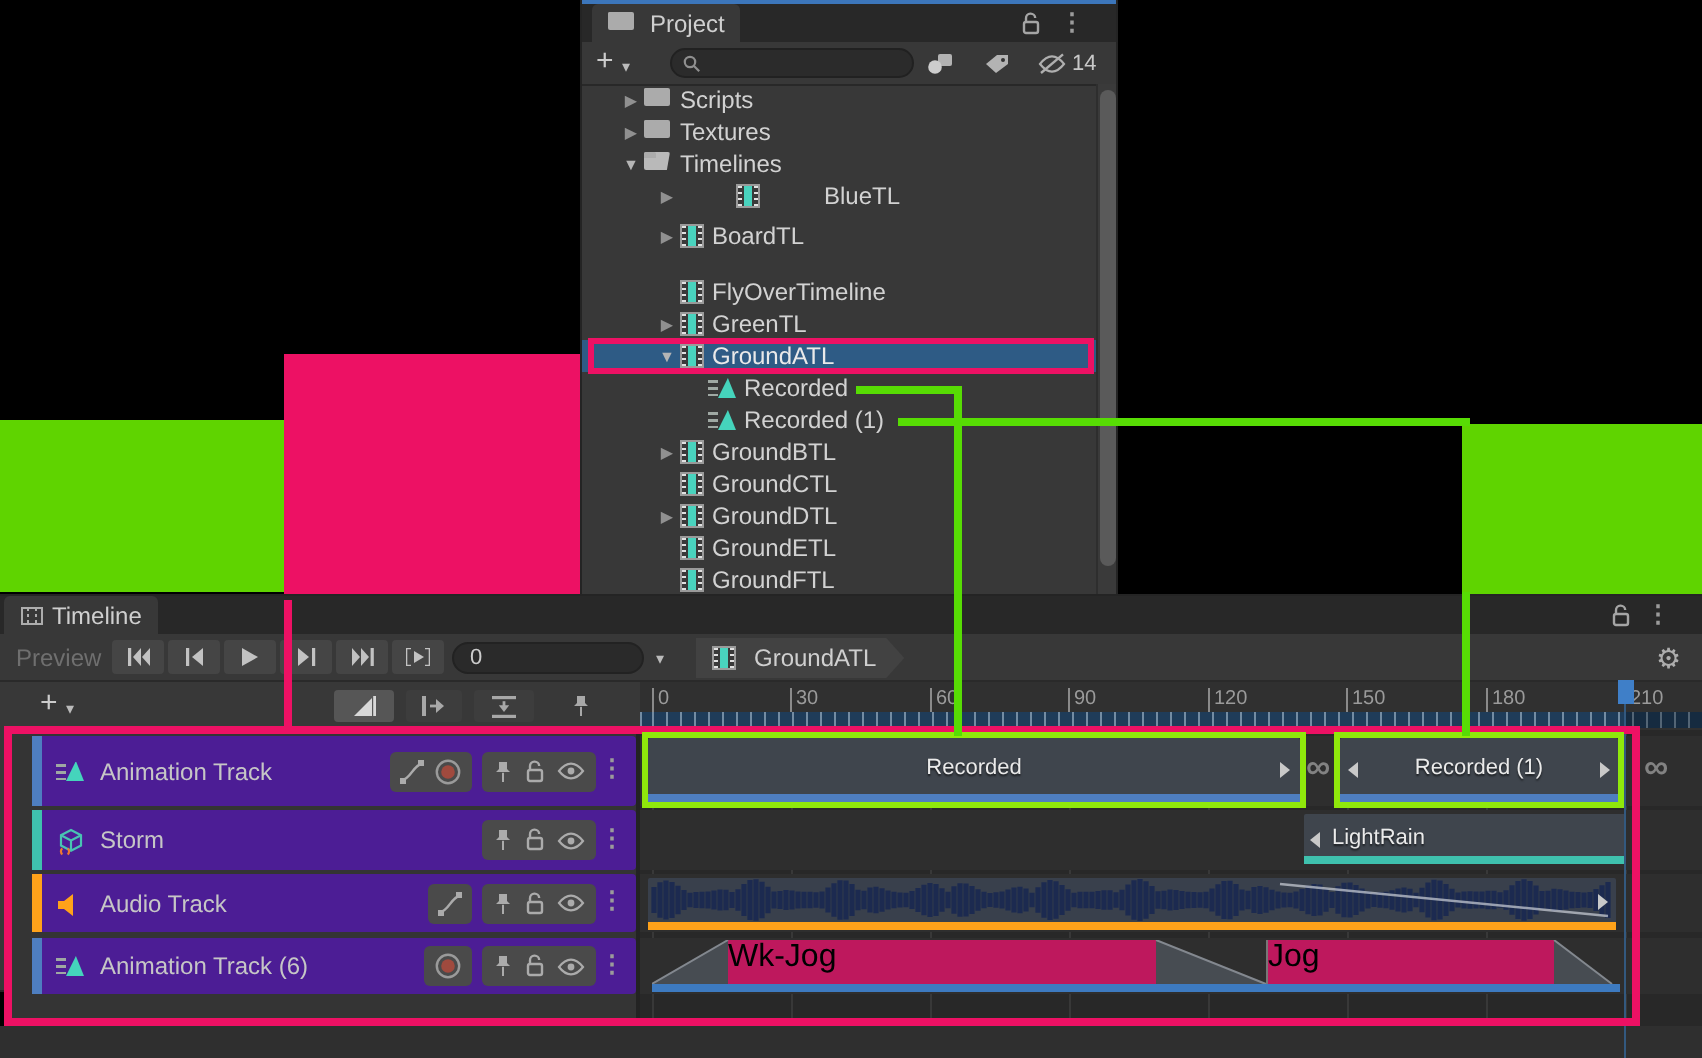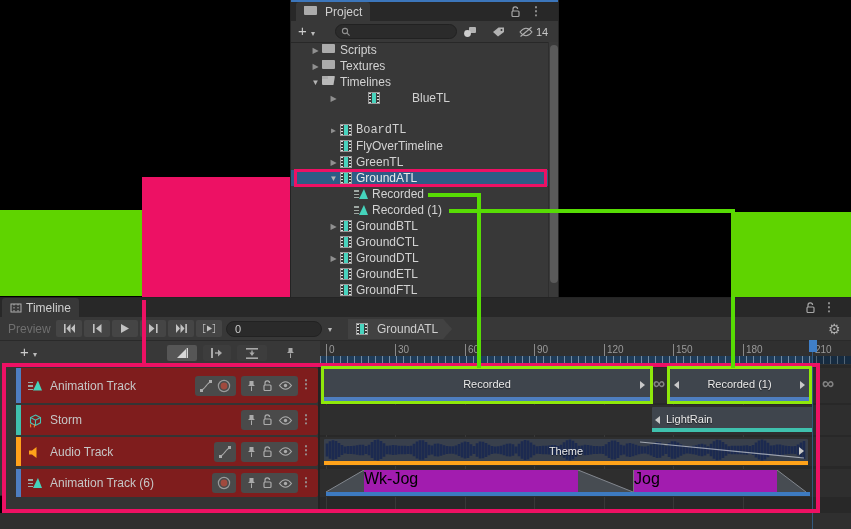--- a/index.html
+++ b/index.html
@@ -74,37 +74,37 @@
   .rlabel{position:absolute;top:46px;height:12px;border-left:1px solid #8A8A8A;padding-left:2px;
       color:#9A9A9A;font-size:10px;line-height:12px;}
   .rstrip{background:#1F3C59;
       background-image:repeating-linear-gradient(to right,rgba(185,205,222,.55) 0 1px,transparent 1px 7px);
       background-position:6px 0;}
   .lanes{background:#282828;
       background-image:repeating-linear-gradient(to right,#383838 0 1px,transparent 1px 69.5px);
       background-position:6px 0;}
   .lane{background:#2E2E2E;position:absolute;left:0;width:100%;}
   .hcol{background:#343434;}
-  .thead{position:absolute;left:16px;width:302px;background:#7f1d1d;border-radius:2px;
+  .thead{position:absolute;left:16px;width:302px;background:#4c1d95;border-radius:2px;
       display:flex;align-items:center;}
   .tstrip{position:absolute;left:0;top:0;bottom:0;width:5px;}
   .tname{color:#C6C6C6;font-size:12px;margin-left:8px;}
   .hicon{margin-left:12px;width:14px;height:12px;position:relative;flex:0 0 14px;}
   .bgroup{position:absolute;top:50%;transform:translateY(-50%);background:#4A4A4A;border-radius:3px;
       display:flex;align-items:center;gap:5px;padding:2px 5px;height:20px;}
   .clip{position:absolute;background:#3F454D;border-radius:1px;color:#EAEAEA;font-size:11px;}
   .clip .lbl{position:absolute;top:50%;left:0;right:0;transform:translateY(-58%);text-align:center;
       text-shadow:0 1px 1px rgba(0,0,0,.6);}
   .stripe{position:absolute;left:0;right:0;bottom:0;height:4px;}
   .ar-r{position:absolute;width:0;height:0;border-top:4px solid transparent;
       border-bottom:4px solid transparent;border-left:5px solid #C9C9C9;}
   .ar-l{position:absolute;width:0;height:0;border-top:4px solid transparent;
       border-bottom:4px solid transparent;border-right:5px solid #C9C9C9;}
   .inf{position:absolute;color:#828282;font-size:17px;font-weight:bold;z-index:41;}
-  .r4body{position:absolute;top:0;height:22px;background:#a21caf;}
+  .r4body{position:absolute;top:0;height:22px;background:#be185d;}
   .r4tri{position:absolute;top:0;height:22px;background:#474C52;}
   .endline{background:#33597F;z-index:20;}
   .endflag{background:#3F7FC8;z-index:21;}
   svg{display:block;}
 </style>
 </head>
 <body>
 
 <div id="stage">
 
@@ -171,21 +171,21 @@
       <div class="trow d0" style="top:32px;">
           <span class="arr exp"></span>
           <span class="ic ic-folder open"></span>
           <span>Timelines</span>
         </div>
       <div class="trow d1" style="top:48px;gap:28px;">
           <span class="arr col"></span>
           <span class="ic ic-tl"></span>
           <span>BlueTL</span>
         </div>
-      <div class="trow d1" style="top:80px;font-family:Liberation Mono, monospace;">
+      <div class="trow d1" style="top:68px;">
           <span class="arr col"></span>
           <span class="ic ic-tl"></span>
           <span>BoardTL</span>
         </div>
       <div class="trow d1" style="top:96px;">
           <span class="arr"></span>
           <span class="ic ic-tl"></span>
           <span>FlyOverTimeline</span>
         </div>
       <div class="trow d1" style="top:112px;">
@@ -527,21 +527,20 @@
       <span class="lbl" style="text-align:left;padding-left:14px;">LightRain</span>
       <span class="ar-l" style="left:3px;top:50%;margin-top:-4px;"></span>
       <div class="stripe" style="background:#3FC1AE;"></div>
     </div>
 
     <div class="clip" style="left:324px;top:141px;width:484px;height:26px;background:#39404C;">
       <svg class="abs" style="left:0;top:0;" width="484" height="22" viewBox="0 0 484 22">
         <path fill="none" stroke="#1C2A50" stroke-width="2.6" d="M3 4.530283561376868V17.46971643862313M6 2.143722584204024V19.856277415795976M9 1.2430248083464033V20.756975191653595M12 2.0259151643016295V19.97408483569837M15 3.9232948687799567V18.076705131220045M18 5.974497791334388V16.025502208665614M21 7.394029979514954V14.605970020485046M24 7.028495658888949V14.97150434111105M27 6.934591568408237V15.065408431591763M30 6.777673868605543V15.222326131394457M33 6.301705279479966V15.698294720520034M36 5.781930523672369V16.21806947632763M39 5.856457860840219V16.14354213915978M42 7.05643498535275V14.94356501464725M45 5.648339698352167V16.351660301647833M48 2.971170622430769V19.02882937756923M51 0.9909944069913088V21.00900559300869M54 0.5744723685608406V21.42552763143916M57 1.8905807279130773V20.109419272086924M60 4.319099398021501V17.6809006019785M63 6.809122465139289V15.19087753486071M66 6.537500145307019V15.46249985469298M69 6.0189021897971V15.9810978102029M72 6.287362298791336V15.712637701208664M75 6.706270724634408V15.293729275365592M78 6.851999548951241V15.148000451048759M81 6.816581262122918V15.183418737877082M84 7.10864418593028V14.891355814069719M87 6.775254231566814V15.224745768433186M90 4.810579242512589V17.18942075748741M93 2.609807215405498V19.390192784594504M96 1.1561849366345598V20.84381506336544M99 1.254390000431819V20.74560999956818M102 3.038863642838856V18.961136357161145M105 5.854242163610525V16.145757836389475M108 6.407991997872209V15.592008002127791M111 4.718889471185383V17.281110528814615M114 4.42742353847472V17.57257646152528M117 5.169561561001867V16.830438438998133M120 6.20413075100688V15.795869248993121M123 6.937454433446199V15.062545566553801M126 7.2865471717175145V14.713452828282485M129 7.351479411078168V14.648520588921832M132 6.487550890128387V15.512449109871614M135 5.008238162193461V16.99176183780654M138 3.389174682584451V18.61082531741555M141 2.488237982963799V19.5117620170362M144 3.033567308496452V18.96643269150355M147 5.131327542024302V16.8686724579757M150 6.8823016600519145V15.117698339948085M153 4.133241581413294V17.866758418586706M156 2.6226426584638567V19.377357341536143M159 2.7156682619028736V19.284331738097126M162 4.012311228664973V17.987688771335026M165 5.663639099755432V16.336360900244568M168 6.9165220392581155V15.083477960741885M171 7.466838713737916V14.533161286262084M174 7.174533789262092V14.825466210737908M177 6.6949508586452495V15.30504914135475M180 5.794625551899225V16.205374448100777M183 4.7844458148298665V17.215554185170134M186 4.378618698251056V17.621381301748944M189 5.226547855760037V16.77345214423996M192 7.423485732711622V14.576514267288378M195 4.668137253670696V17.331862746329303M198 2.147774022926928V19.852225977073072M201 1.0052017820864911V20.99479821791351M204 1.593361468339058V20.406638531660942M207 3.4668529409092272V18.533147059090773M210 5.678297009133209V16.32170299086679M213 7.338082159194974V14.661917840805026M216 6.916553792532568V15.083446207467432M219 6.827828144431653V15.172171855568347M222 6.832793116367151V15.167206883632849M225 6.553730607660244V15.446269392339756M228 6.119918489335454V15.880081510664546M231 6.0963339690539184V15.90366603094608M234 7.06330686771895V14.93669313228105M237 5.868657249419363V16.131342750580636M240 3.271838798499177V18.728161201500825M243 1.1760535203934168V20.823946479606583M246 0.5237537690351708V21.47624623096483M249 1.6366877708841407V20.36331222911586M252 4.026499655624702V17.973500344375296M255 6.668924058731443V15.331075941268557M258 6.42882846428461V15.57117153571539M261 5.7183885559268255V16.281611444073175M264 5.964356070328016V16.035643929671984M267 6.528882106522654V15.471117893477345M270 6.875869640142579V15.124130359857421M273 6.948888950161635V15.051111049838365M276 7.170807794560325V14.829192205439675M279 6.927473889124184V15.072526110875817M282 5.1885992327385715V16.81140076726143M285 3.0804271841394533V18.919572815860548M288 1.524962294006576V20.475037705993422M291 1.3904077569634197V20.60959224303658M294 2.959823236311852V19.040176763688148M297 5.716360456966265V16.283639543033736M300 6.4090245286568965V15.590975471343103M303 4.471873178471316V17.528126821528684M306 3.9744194967378768V18.025580503262123M309 4.67538304607839V17.32461695392161M312 5.847122129311115V16.152877870688883M315 6.793225675345289V15.206774324654711M318 7.280588766889057V14.719411233110943M321 7.391678116609739V14.60832188339026M324 6.715485821958163V15.284514178041837M327 5.453614429689518V16.546385570310484M330 3.9345511221933833V18.065448877806617M333 2.943015215880152V19.056984784119848M336 3.2574624893255066V18.742537510674495M339 5.126848799877392V16.873151200122606M342 6.968989957101707V15.031010042898293M345 4.104189987836092V17.895810012163906M348 2.353526071298674V19.646473928701326M351 2.2336973242623124V19.766302675737688M354 3.4765008109766624V18.523499189023337M357 5.260770382302503V16.739229617697497M360 6.740824308337443V15.259175691662557M363 7.471990070918146V14.528009929081854M366 7.1753899522758875V14.824610047724113M369 6.854281817170146V15.145718182829853M372 6.16135666462971V15.83864333537029M375 5.25878378310852V16.74121621689148M378 4.775920612039824V17.224079387960174M381 5.398425422674379V16.60157457732562M384 7.356930303846381V14.643069696153619M387 4.838799348178819V17.161200651821183M390 2.2246226893407623V19.775377310659238M393 0.8523203121096117V21.14767968789039M396 1.2230625973367228V20.77693740266328M399 3.030787511636311V18.969212488363688M402 5.369458900252756V16.630541099747244M405 7.2675179439576V14.7324820560424M408 6.788341280645161V15.211658719354839M411 6.66072334295401V15.339276657045989M414 6.798646916374241V15.201353083625758M417 6.72118543200134V15.27881456799866M420 6.408198836910447V15.591801163089553M423 6.328410002925019V15.671589997074982M426 7.083634473476208V14.916365526523792M429 6.089092783884075V15.910907216115925M432 3.612412685179386V18.387587314820614M435 1.4412107039614934V20.558789296038505M438 0.5675504571351411V21.43244954286486M441 1.4564744266484766V20.543525573351523M444 3.764897480620328V18.235102519379673M447 6.522743749770765V15.477256250229235M450 6.333686531173493V15.666313468826507M453 5.405075293160669V16.59492470683933M456 5.5860588100621V16.4139411899379M459 6.265842786967066V15.734157213032933M462 6.816254052827692V15.183745947172309M465 7.031578581960079V14.96842141803992M468 7.227427002429498V14.772572997570503M471 7.059087764001439V14.94091223599856M474 5.55417301108838V16.44582698891162M477 3.574998816674901V18.4250011833251M480 1.9577421504955481V20.042257849504452"></path>
         <path d="M316 3L480 19" stroke="rgba(205,210,218,.7)" stroke-width="1.2" fill="none"></path>
       </svg>
-      <span class="lbl">Theme</span>
       <span class="ar-r" style="right:4px;top:8px;"></span>
       <div class="stripe" style="background:#FFA21A;"></div>
     </div>
 
     <div class="abs" style="left:326px;top:172px;width:484px;height:26px;">
       <div class="r4tri" style="left:0;width:38px;clip-path:polygon(100% 0,100% 100%,0 100%);"></div>
       <div class="r4body" style="left:38px;width:214px;">
         <span class="lbl" style="transform:translateY(-50%);top:50%;">Wk-Jog</span>
       </div>
       <div class="r4tri" style="left:252px;width:55px;clip-path:polygon(0 0,100% 100%,0 100%);"></div>

